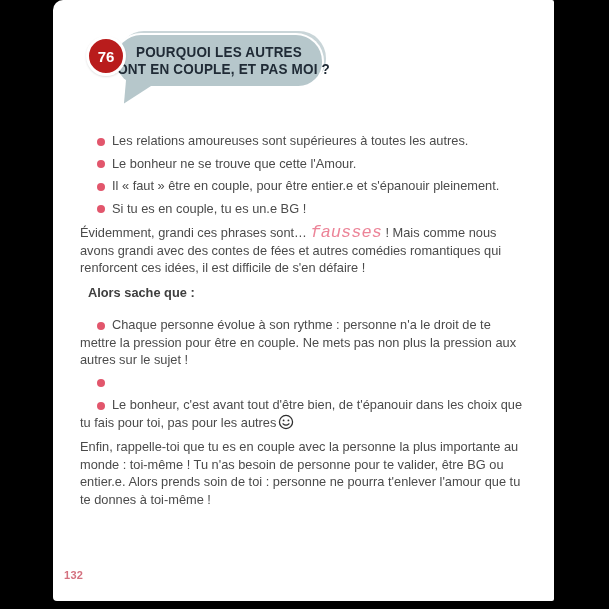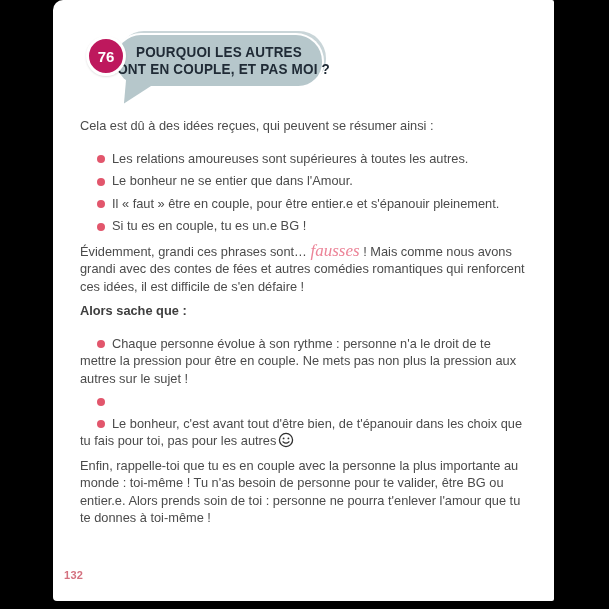--- a/index.html
+++ b/index.html
@@ -29,41 +29,41 @@
     border-right:32px solid transparent;
     transform:rotate(5deg);
   }
   .title-line{
     color:#202b36;font-weight:700;font-size:13.5px;line-height:17px;
     letter-spacing:0.2px;white-space:nowrap;text-align:center;
     transform:scaleY(1.08);
   }
   .badge{
     position:absolute;left:33px;top:36px;width:34px;height:34px;
-    background:#be185d;border:3px solid #fff;border-radius:50%;
+    background:#b91c1c;border:3px solid #fff;border-radius:50%;
     color:#fff;font-weight:700;font-size:15px;
     display:flex;align-items:center;justify-content:center;
     z-index:3;box-shadow:0 1px 2px rgba(0,0,0,0.12);
   }
   
   .content{
     position:absolute;left:27px;top:117px;width:447px;
     color:#4b4b4b;font-size:12.8px;line-height:17.5px;
   }
   .p{margin:0 0 7px 0;}
   .p.indent{text-indent:28px;}
-  .subhead{font-weight:700;color:#3e3e3e;margin:2px 0 7px 0;}
+  .subhead{font-weight:700;color:#3e3e3e;margin:2px 0 7px 8px;}
   ul.bullets{list-style:none;margin:15px 0 7px 0;padding:0;}
   ul.bullets li{margin:0 0 5px 0;}
   .dot{
     display:inline-block;width:8px;height:8px;background:#e2566c;
     border-radius:50%;margin:0 7px 0 17px;vertical-align:-0.5px;
   }
   .fausses{
-    color:#ec8498;font-family:Liberation Serif, serif;font-style:italic;
+    color:#ec8498;font-family:Liberation Mono, monospace;font-style:italic;
     font-size:17px;line-height:1;
   }
   .smiley{vertical-align:-3px;margin-left:2px;}
   .pagenum{
     position:absolute;left:11px;top:569px;
     color:#d4717f;font-size:11px;font-weight:700;letter-spacing:0.3px;
   }
 </style>
 </head>
 <body>
@@ -75,25 +75,24 @@
       <div class="bubble-tail"></div>
       <div class="title-line">POURQUOI LES AUTRES</div>
       <div class="title-line">SONT EN COUPLE, ET PAS MOI ?</div>
     </div>
     <div class="badge">76</div>
   </div>
 
   <div class="content">
 
 
-    <p class="p">Cela est dû à des idées reçues, qui peuvent se résumer ainsi :</p>
 
     <ul class="bullets">
       <li><span class="dot"></span><span>Les relations amoureuses sont supérieures à toutes les autres.</span></li>
-      <li><span class="dot"></span><span>Le bonheur ne se entier que dans l'Amour.</span></li>
+      <li><span class="dot"></span><span>Le bonheur ne se trouve que cette l'Amour.</span></li>
       <li><span class="dot"></span><span>Il « faut » être en couple, pour être entier.e et s'épanouir pleinement.</span></li>
       <li><span class="dot"></span><span>Si tu es en couple, tu es un.e BG !</span></li>
     </ul>
 
     <p class="p"><span>Évidemment, grandi ces phrases sont…</span> <span class="fausses">fausses</span> <span>! Mais comme nous avons grandi avec des contes de fées et autres comédies romantiques qui renforcent ces idées, il est difficile de s'en défaire !</span></p>
 
     <p class="subhead">Alors sache que :</p>
 
     <ul class="bullets">
       <li><span class="dot"></span><span>Chaque personne évolue à son rythme : personne n'a le droit de te mettre la pression pour être en couple. Ne mets pas non plus la pression aux autres sur le sujet !</span></li>

